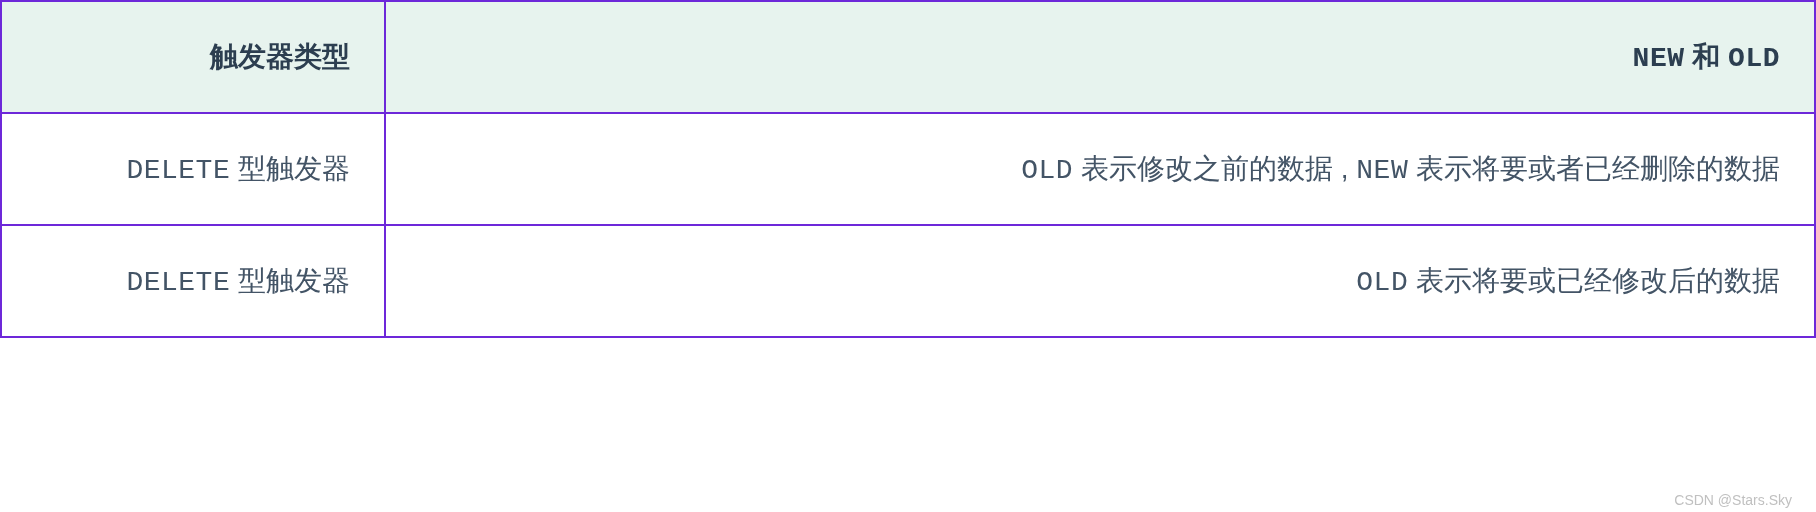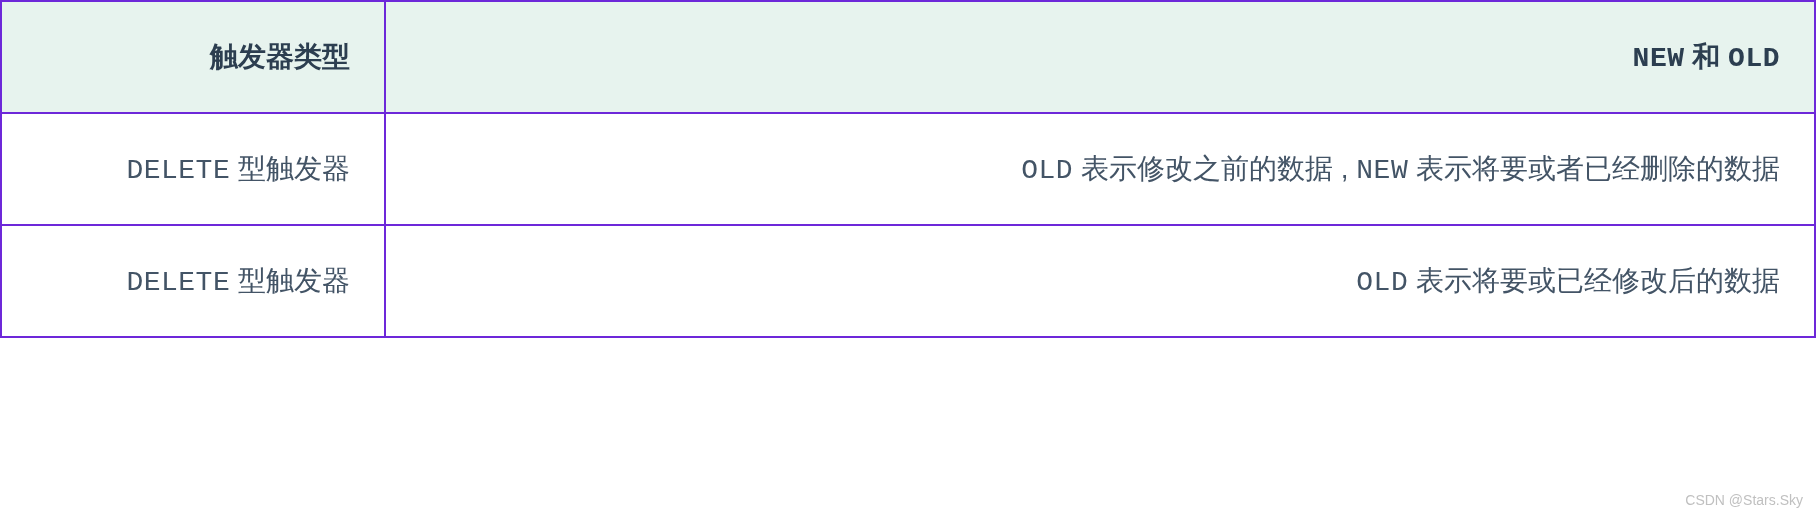--- a/index.html
+++ b/index.html
@@ -42,21 +42,21 @@
       font-family: "Consolas", "Monaco", "Courier New", monospace;
       color: #435466;
       letter-spacing: 0.5px;
     }
     th code {
       color: #2c3e50;
       font-weight: 700;
     }
     .watermark {
       position: absolute;
-      right: 13px;
+      right: 24px;
       top: 492px;
       font-size: 14px;
       color: #c0c0c0;
       font-family: Arial, sans-serif;
     }
   </style>
 </head>
 <body>
 
 <table>

